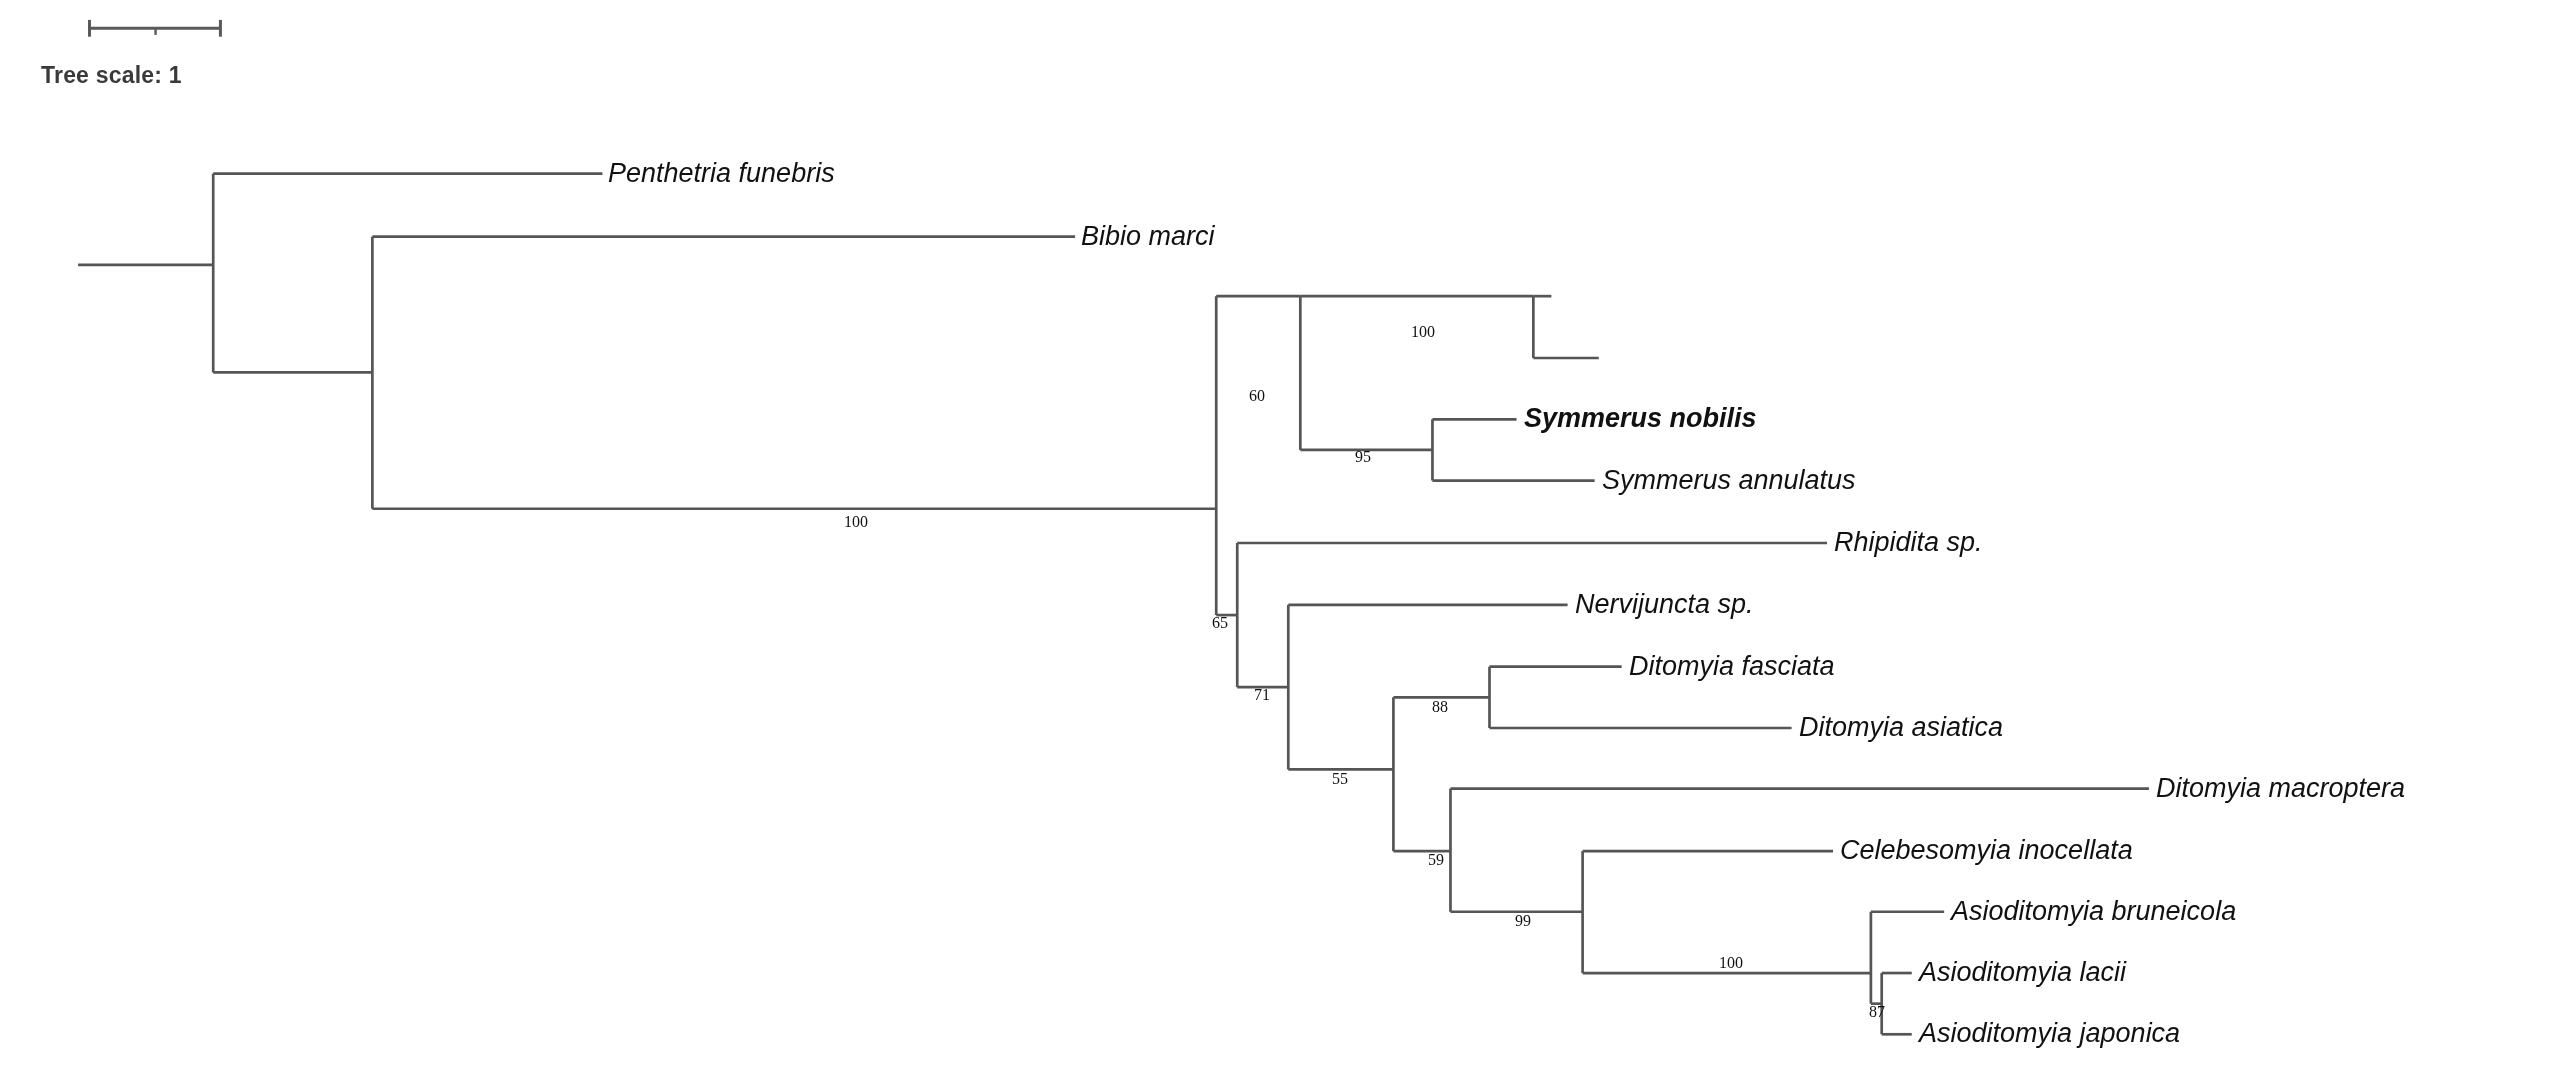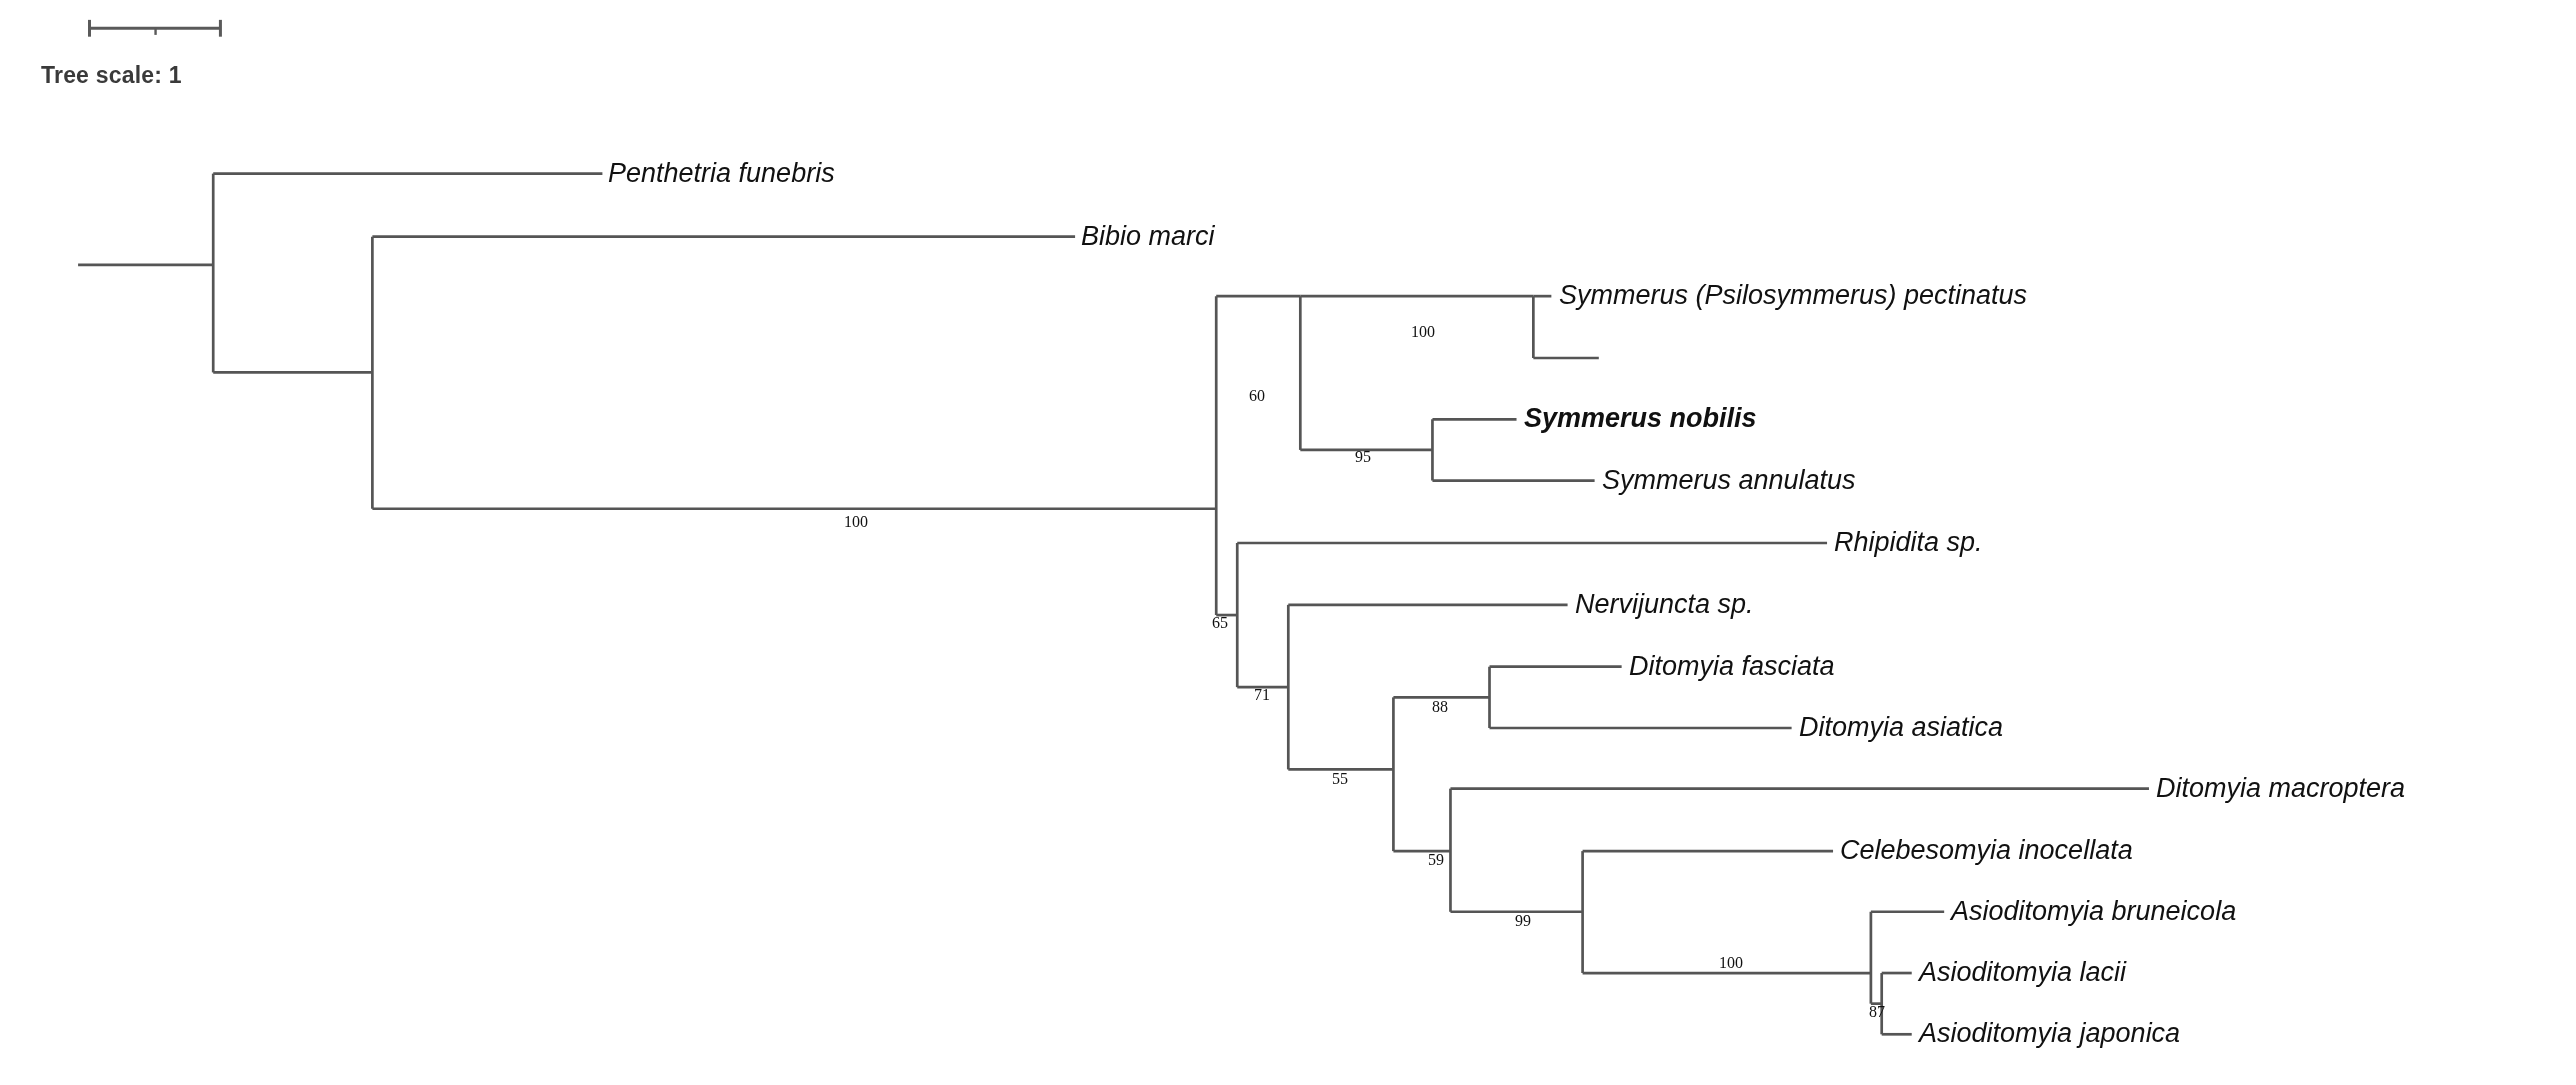--- a/index.html
+++ b/index.html
@@ -88,21 +88,20 @@
       <path d="M3133,1722 H3183"></path>
     </g>
   </svg>
 
   <div class="scale-wrap">
 
     <div class="scale-label">Tree scale: 1</div>
 
     <div class="tip-label" style="left:608px;top:160px;">Penthetria funebris</div>
     <div class="tip-label" style="left:1081px;top:223px;">Bibio marci</div>
-    <div class="tip-label" style="left:1559px;top:282px;">Symmerus (Psilosymmerus) pectinatus</div>
     <div class="tip-label" style="left:1524px;top:405px;font-weight:bold;">Symmerus nobilis</div>
     <div class="tip-label" style="left:1602px;top:467px;">Symmerus annulatus</div>
     <div class="tip-label" style="left:1834px;top:529px;">Rhipidita sp.</div>
     <div class="tip-label" style="left:1575px;top:591px;">Nervijuncta sp.</div>
     <div class="tip-label" style="left:1629px;top:653px;">Ditomyia fasciata</div>
     <div class="tip-label" style="left:1799px;top:714px;">Ditomyia asiatica</div>
     <div class="tip-label" style="left:2156px;top:775px;">Ditomyia macroptera</div>
     <div class="tip-label" style="left:1840px;top:837px;">Celebesomyia inocellata</div>
     <div class="tip-label" style="left:1951px;top:898px;">Asioditomyia bruneicola</div>
     <div class="tip-label" style="left:1919px;top:959px;">Asioditomyia lacii</div>

